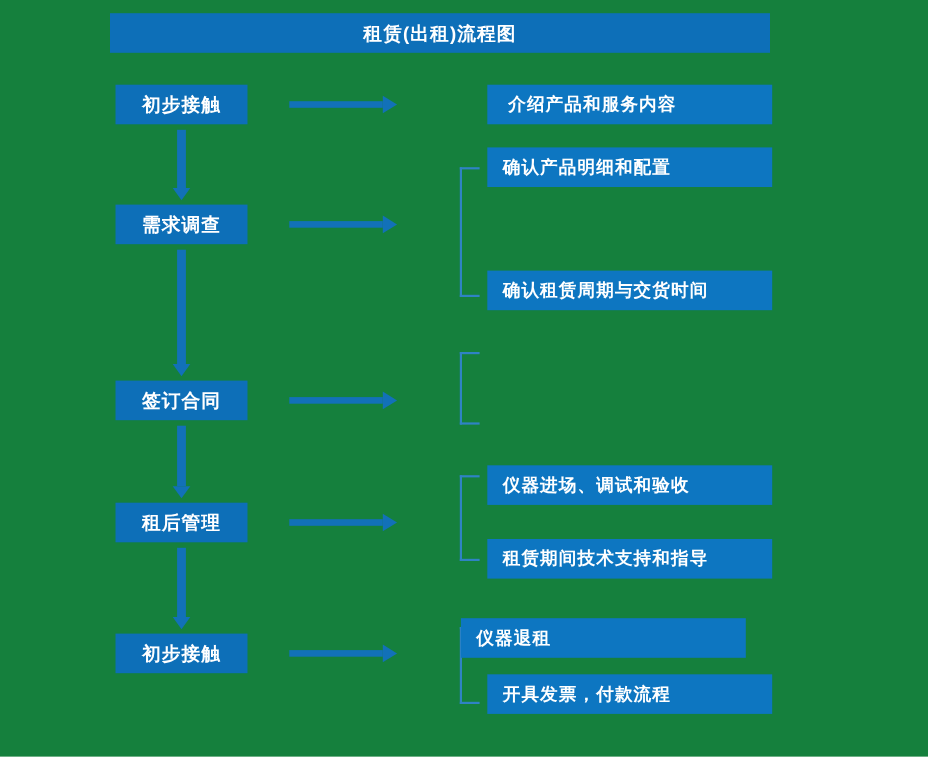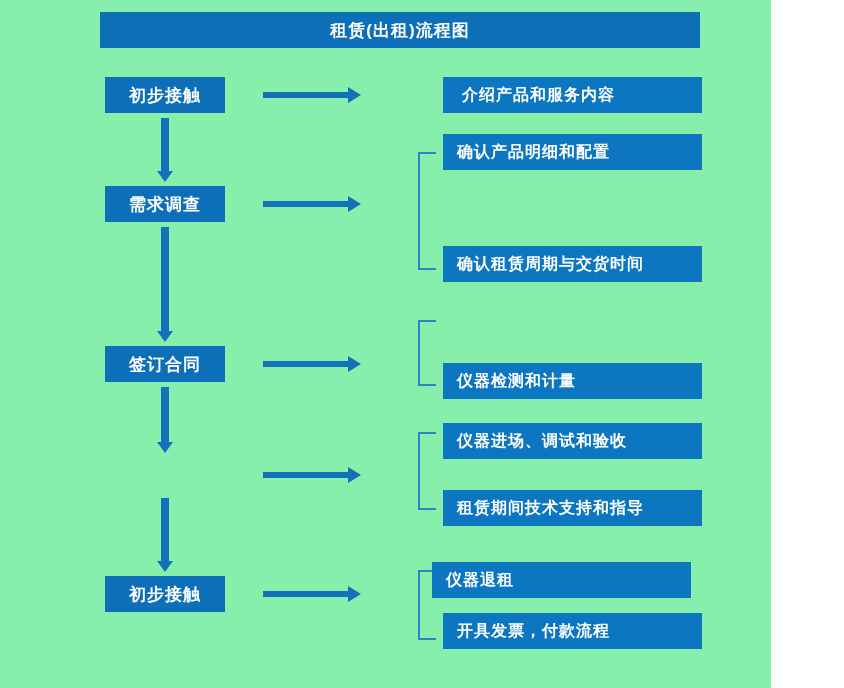--- a/index.html
+++ b/index.html
@@ -5,23 +5,23 @@
   html, body {
     margin: 0;
     padding: 0;
     background: #ffffff;
   }
   body {
     font-family: "Liberation Sans", "DejaVu Sans", sans-serif;
   }
   #canvas {
     position: relative;
-    width: 771px;
+    width: 844px;
     height: 688px;
-    background: #86efac;
+    background: #15803d;
     overflow: hidden;
   }
   .box {
     position: absolute;
     background: #0d76c1;
     color: #ffffff;
     font-weight: bold;
     display: flex;
     align-items: center;
     box-sizing: border-box;
@@ -101,20 +101,21 @@
 <div id="canvas">
 
   <div class="box title-box" style="left:100px; top:12px; width:600px; height:36px;">租赁(出租)流程图</div>
 
   <div class="box stage-box" style="left:105px; top:77px; width:120px; height:36px;">初步接触</div>
 
   <div class="box stage-box" style="left:105px; top:186px; width:120px; height:36px;font-family:Liberation Serif, serif;">需求调查</div>
 
   <div class="box stage-box" style="left:105px; top:346px; width:120px; height:36px;">签订合同</div>
 
+  <div class="box stage-box" style="left:105px; top:457px; width:120px; height:36px;">租后管理</div>
 
   <div class="box stage-box" style="left:105px; top:576px; width:120px; height:36px;">初步接触</div>
 
   <div class="v-arrow" style="left:165px; top:118px; height:64px;">
     <div class="shaft" style="height:53px;"></div>
     <div class="head" style="top:53px;"></div>
   </div>
 
   <div class="v-arrow" style="left:165px; top:227px; height:115px;">
     <div class="shaft" style="height:104px;"></div>
@@ -165,23 +166,22 @@
   <div class="bracket" style="left:418px; top:570px; width:18px; height:70px;"></div>
 
   <div class="box detail-box" style="left:443px; top:77px; width:259px; height:36px;padding-left:19px;">介绍产品和服务内容</div>
 
   <div class="box detail-box" style="left:443px; top:134px; width:259px; height:36px;">确认产品明细和配置</div>
 
 
   <div class="box detail-box" style="left:443px; top:246px; width:259px; height:36px;">确认租赁周期与交货时间</div>
 
 
-  <div class="box detail-box" style="left:443px; top:363px; width:259px; height:36px;">仪器检测和计量</div>
 
   <div class="box detail-box" style="left:443px; top:423px; width:259px; height:36px;">仪器进场、调试和验收</div>
 
   <div class="box detail-box" style="left:443px; top:490px; width:259px; height:36px;">租赁期间技术支持和指导</div>
 
-  <div class="box detail-box" style="left:432px; top:562px; width:259px; height:36px;">仪器退租</div>
+  <div class="box detail-box" style="left:419px; top:562px; width:259px; height:36px;">仪器退租</div>
 
   <div class="box detail-box" style="left:443px; top:613px; width:259px; height:36px;">开具发票，付款流程</div>
 
 </div>
 
 </body></html>

